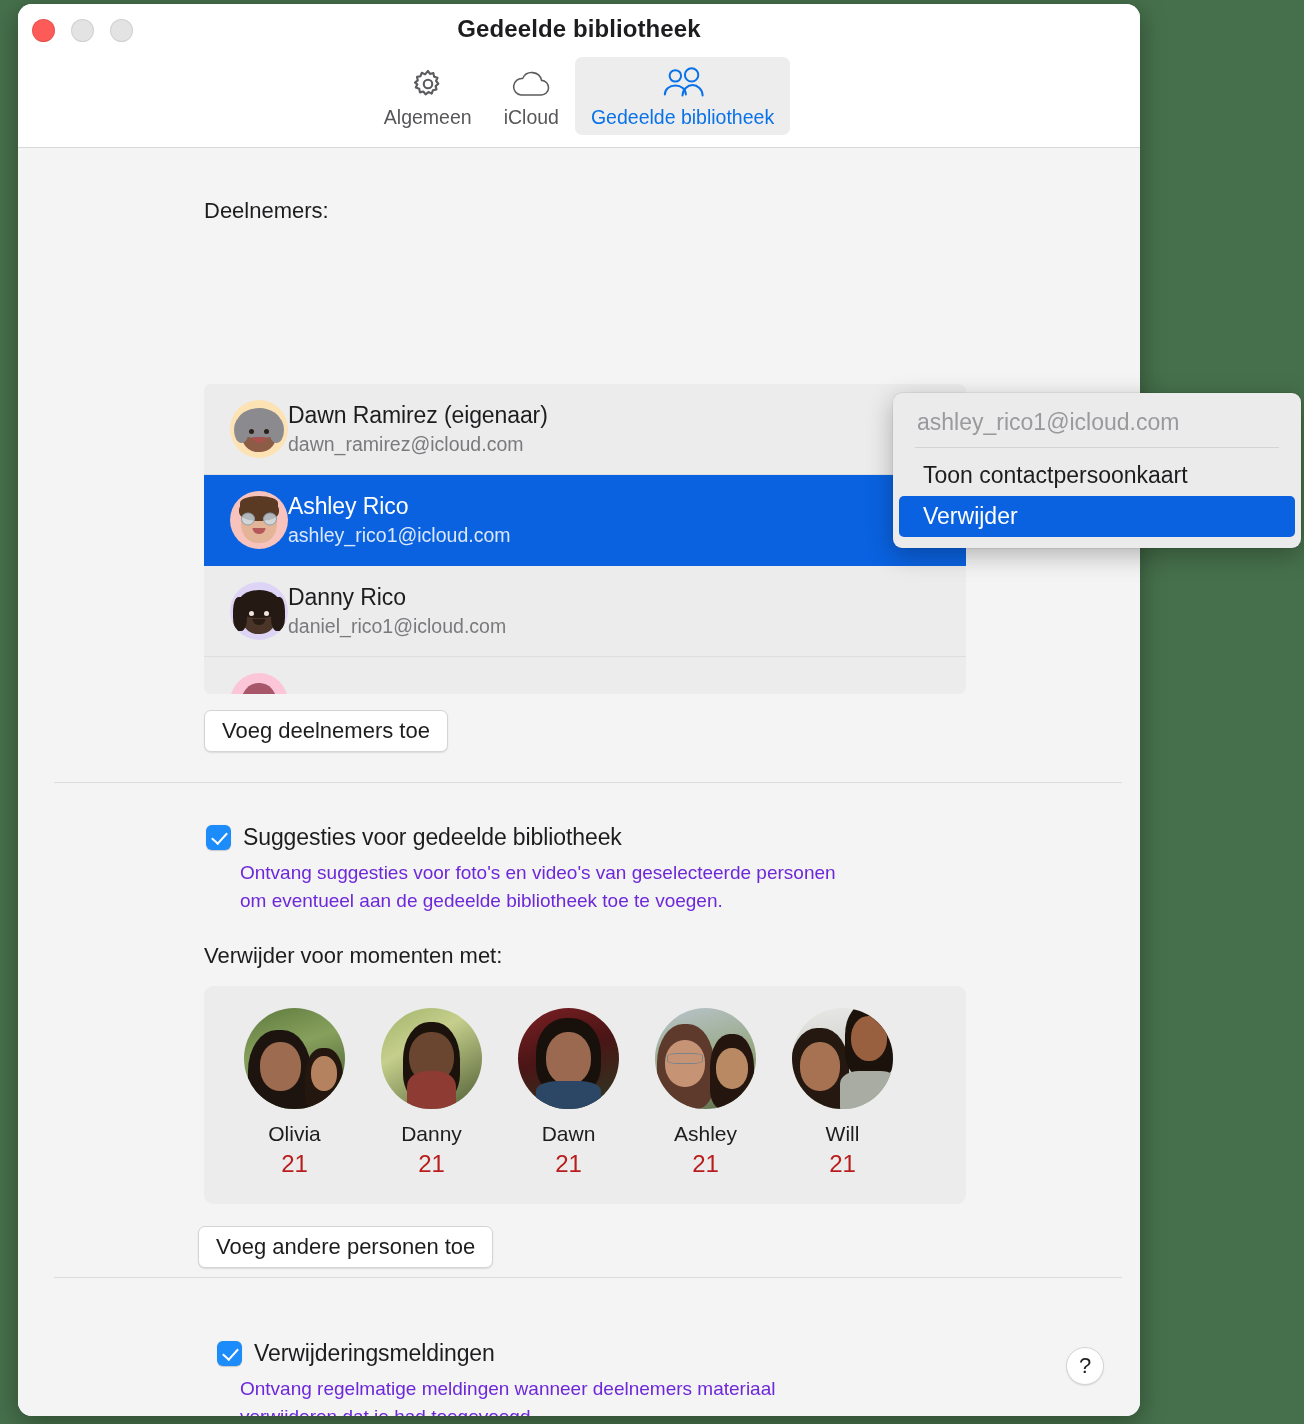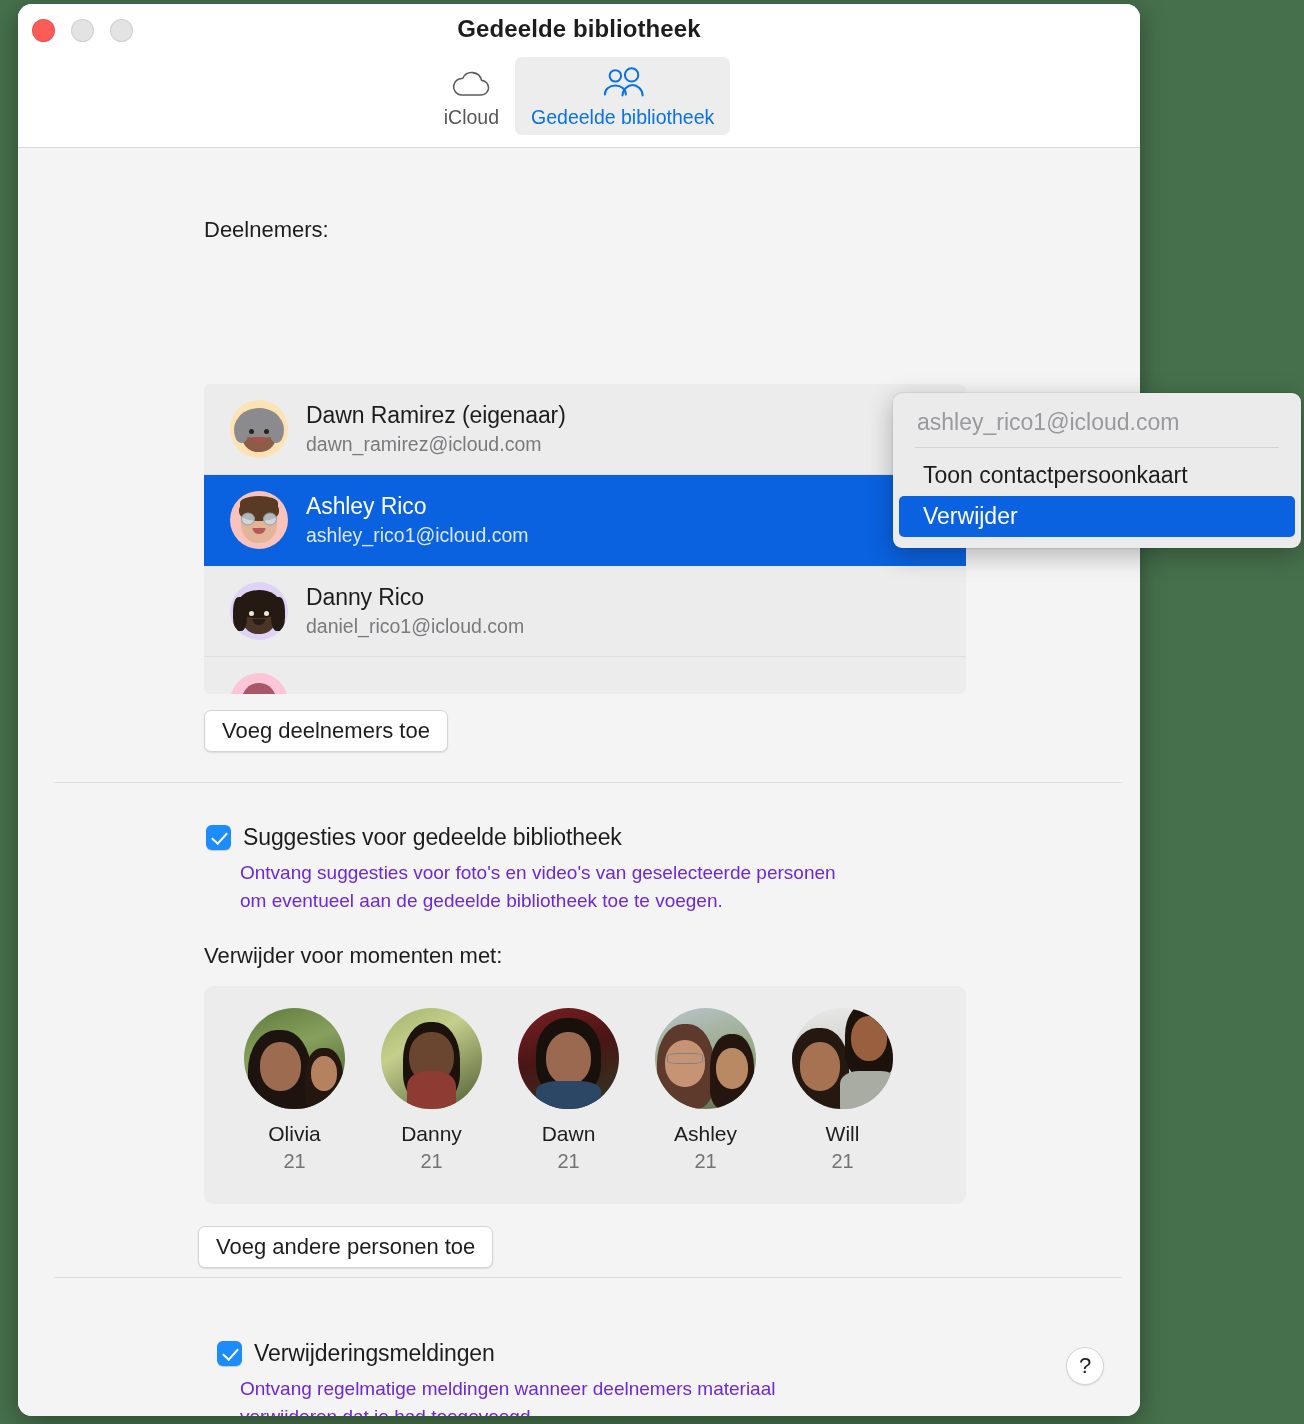--- a/index.html
+++ b/index.html
@@ -118,21 +118,21 @@
   }
   .prow {
     position: relative;
     display: flex;
     align-items: center;
     height: 91px;
     padding-left: 26px;
     border-bottom: 1px solid #dedede;
   }
   .prow.sel { background: #0a62e0; border-bottom-color: #0a62e0; }
-  .prow .pinfo { margin-left: 18px; }
+  .prow .pinfo { }
   .pname {
     font-size: 23px;
     color: #1d1d1f;
     line-height: 1.22;
     letter-spacing: -.1px;
   }
   .pmail {
     font-size: 19.5px;
     color: #7a7a7e;
     line-height: 1.3;
@@ -297,22 +297,22 @@
     overflow: hidden;
     position: relative;
   }
   .sugg-name {
     margin-top: 13px;
     font-size: 21px;
     color: #1d1d1f;
   }
   .sugg-count {
     margin-top: 4px;
-    font-size: 20px;
-    color: #737373;
+    font-size: 24px;
+    color: #b91c1c;
   }
 
   .help-btn {
     position: absolute;
     right: 36px;
     bottom: 31px;
     width: 38px; height: 38px;
     border-radius: 50%;
     background: #ffffff;
     border: 1px solid #d4d4d4;
@@ -368,20 +368,29 @@
     <div class="traffic">
       <span class="light close"></span>
       <span class="light min"></span>
       <span class="light zoom"></span>
     </div>
 
     <div class="win-title">Gedeelde bibliotheek</div>
 
     <div class="tabs">
 
+      <div class="tab">
+        <span class="tab-icon">
+          <svg width="34" height="34" viewBox="0 0 24 24" fill="none" stroke="#5b5b5e" stroke-width="1.5">
+            <circle cx="12" cy="12" r="3"></circle>
+            <path d="M12 2.8l1.4 2.1 2.4-.6.5 2.5 2.4.8-1 2.3 1.6 1.9-1.9 1.7.6 2.4-2.5.5-.9 2.4-2.3-1.1-2 1.6-1.6-2-2.4.6-.5-2.5-2.4-.9 1.1-2.3L2.8 11l2-1.6-.6-2.4 2.5-.5.9-2.4 2.3 1.1z" stroke-linejoin="round"></path>
+          </svg>
+        </span>
+        <span class="tab-label">Algemeen</span>
+      </div>
 
       <div class="tab">
         <span class="tab-icon">
           <svg width="40" height="32" viewBox="0 0 44 32" fill="none" stroke="#5b5b5e" stroke-width="1.7" stroke-linejoin="round">
             <path d="M11 28h22a8 8 0 0 0 .6-16 11 11 0 0 0-20.8-2A7.5 7.5 0 0 0 11 28z"></path>
           </svg>
         </span>
         <span class="tab-label">iCloud</span>
       </div>
 
@@ -395,21 +404,21 @@
           </svg>
         </span>
         <span class="tab-label">Gedeelde bibliotheek</span>
       </div>
 
     </div>
   </div>
 
   <div class="content">
 
-    <div class="section-label" style="position:absolute;left:186px;top:50px;margin-top:19px;">Deelnemers:</div>
+    <div class="section-label" style="position:absolute;left:186px;top:50px;">Deelnemers:</div>
 
     <div class="participants">
 
       <div class="prow">
         <div class="avatar" style="background:#fde2b4;">
           <div class="face" style="background:#8c5c46;"></div>
           <div class="hair" style="width:44px;height:30px;background:#8a8a8f;"></div>
           <div class="hairside" style="left:4px;top:30%;width:15px;height:26px;background:#8a8a8f;"></div>
           <div class="hairside" style="right:4px;top:30%;width:15px;height:26px;background:#8a8a8f;"></div>
           <div class="eye" style="left:19px;"></div>

